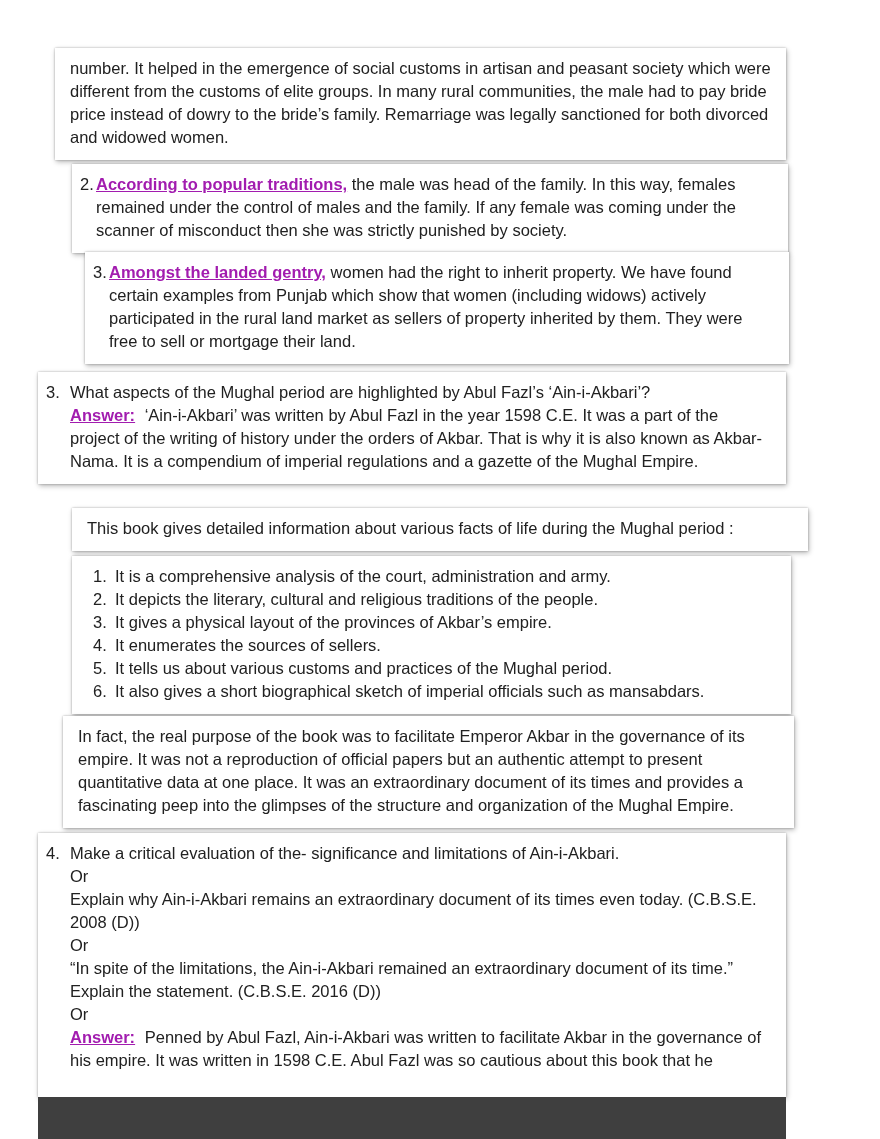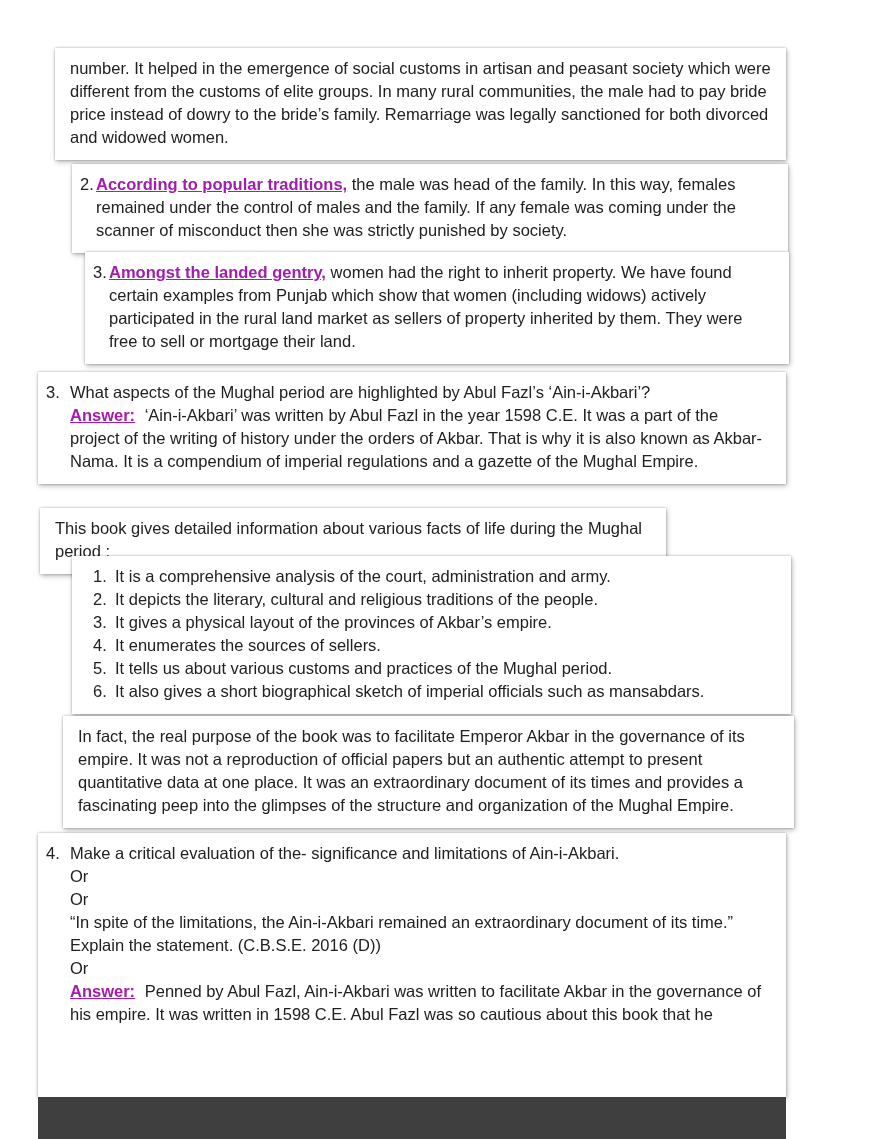--- a/index.html
+++ b/index.html
@@ -27,21 +27,21 @@
   .red {
     color: #a21caf;
     font-weight: bold;
     text-decoration: underline;
   }
   .answer-label { margin-right: 5px; }
   #b1 { left: 55px; top: 48px;  width: 731px; }
   #b2 { left: 72px; top: 164px; width: 716px; }
   #b3 { left: 85px; top: 252px; width: 704px; }
   #b4 { left: 38px; top: 372px; width: 748px; }
-  #b5 { left: 40px; top: 508px; width: 626px; }
+  #b5 { left: 72px; top: 508px; width: 736px; }
   #b6 { left: 72px; top: 556px; width: 719px; }
   #b7 { left: 55px; top: 716px; width: 731px; margin-left: 8px; }
   #b8 { left: 38px; top: 833px; width: 748px; height: 264px; overflow: hidden; }
   .facts-list { margin-left: 6px; list-style: none; }
   .facts-list li { display: flex; }
   .facts-list .num { width: 22px; }
   .footer-bar {
     position: absolute;
     left: 38px; top: 1097px; width: 748px; height: 42px;
     background: #3f3f3f;
@@ -109,20 +109,21 @@
 
   <section class="block" id="b7">
     <p>In fact, the real purpose of the book was to facilitate Emperor Akbar in the governance of its empire. It was not a reproduction of official papers but an authentic attempt to present quantitative data at one place. It was an extraordinary document of its times and provides a fascinating peep into the glimpses of the structure and organization of the Mughal Empire.</p>
   </section>
 
   <section class="block hang" id="b8">
     <span class="num n-lg">4.</span>
     <div class="content">
       <div>Make a critical evaluation of the- significance and limitations of Ain-i-Akbari.</div>
       <div>Or</div>
+      <div>Explain why Ain-i-Akbari remains an extraordinary document of its times even today. (C.B.S.E. 2008 (D))</div>
       <div>Or</div>
       <div>“In spite of the limitations, the Ain-i-Akbari remained an extraordinary document of its time.” Explain the statement. (C.B.S.E. 2016 (D))</div>
       <div>Or</div>
       <p><span class="red answer-label">Answer:</span><span> Penned by Abul Fazl, Ain-i-Akbari was written to facilitate Akbar in the governance of his empire. It was written in 1598 C.E. Abul Fazl was so cautious about this book that he</span></p>
     </div>
   </section>
 
   <div class="footer-bar"></div>
 
 </div>

